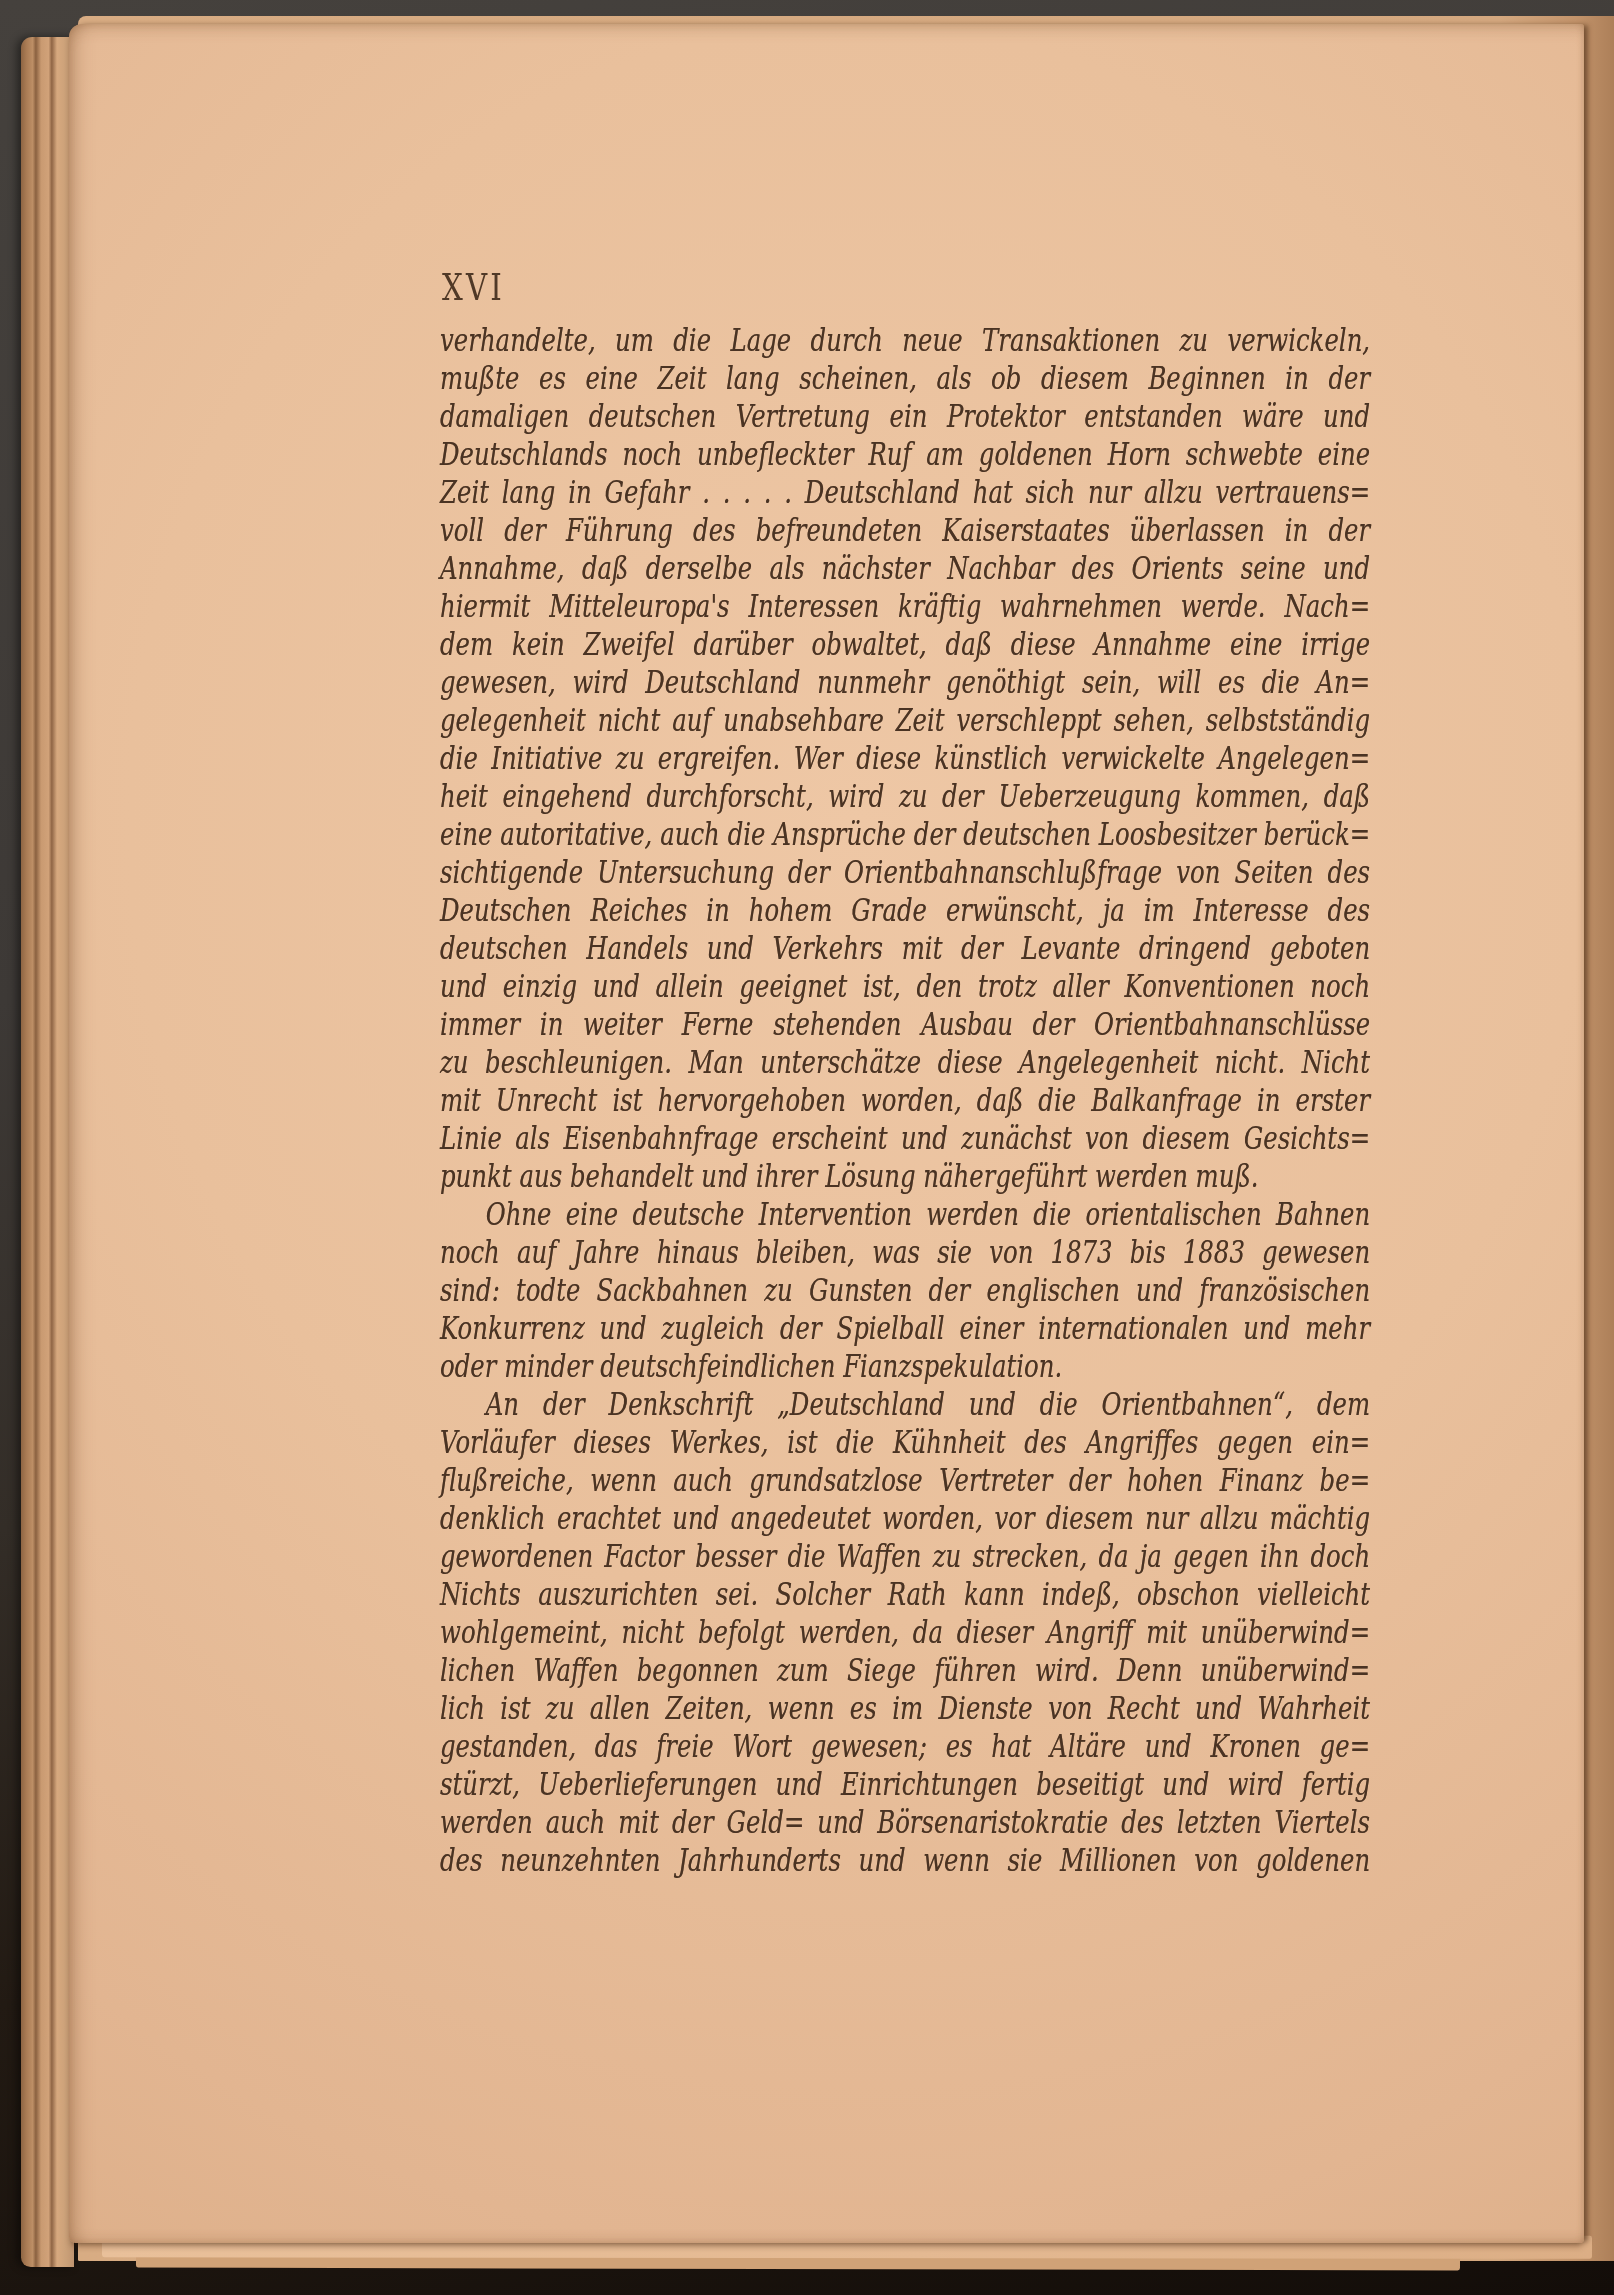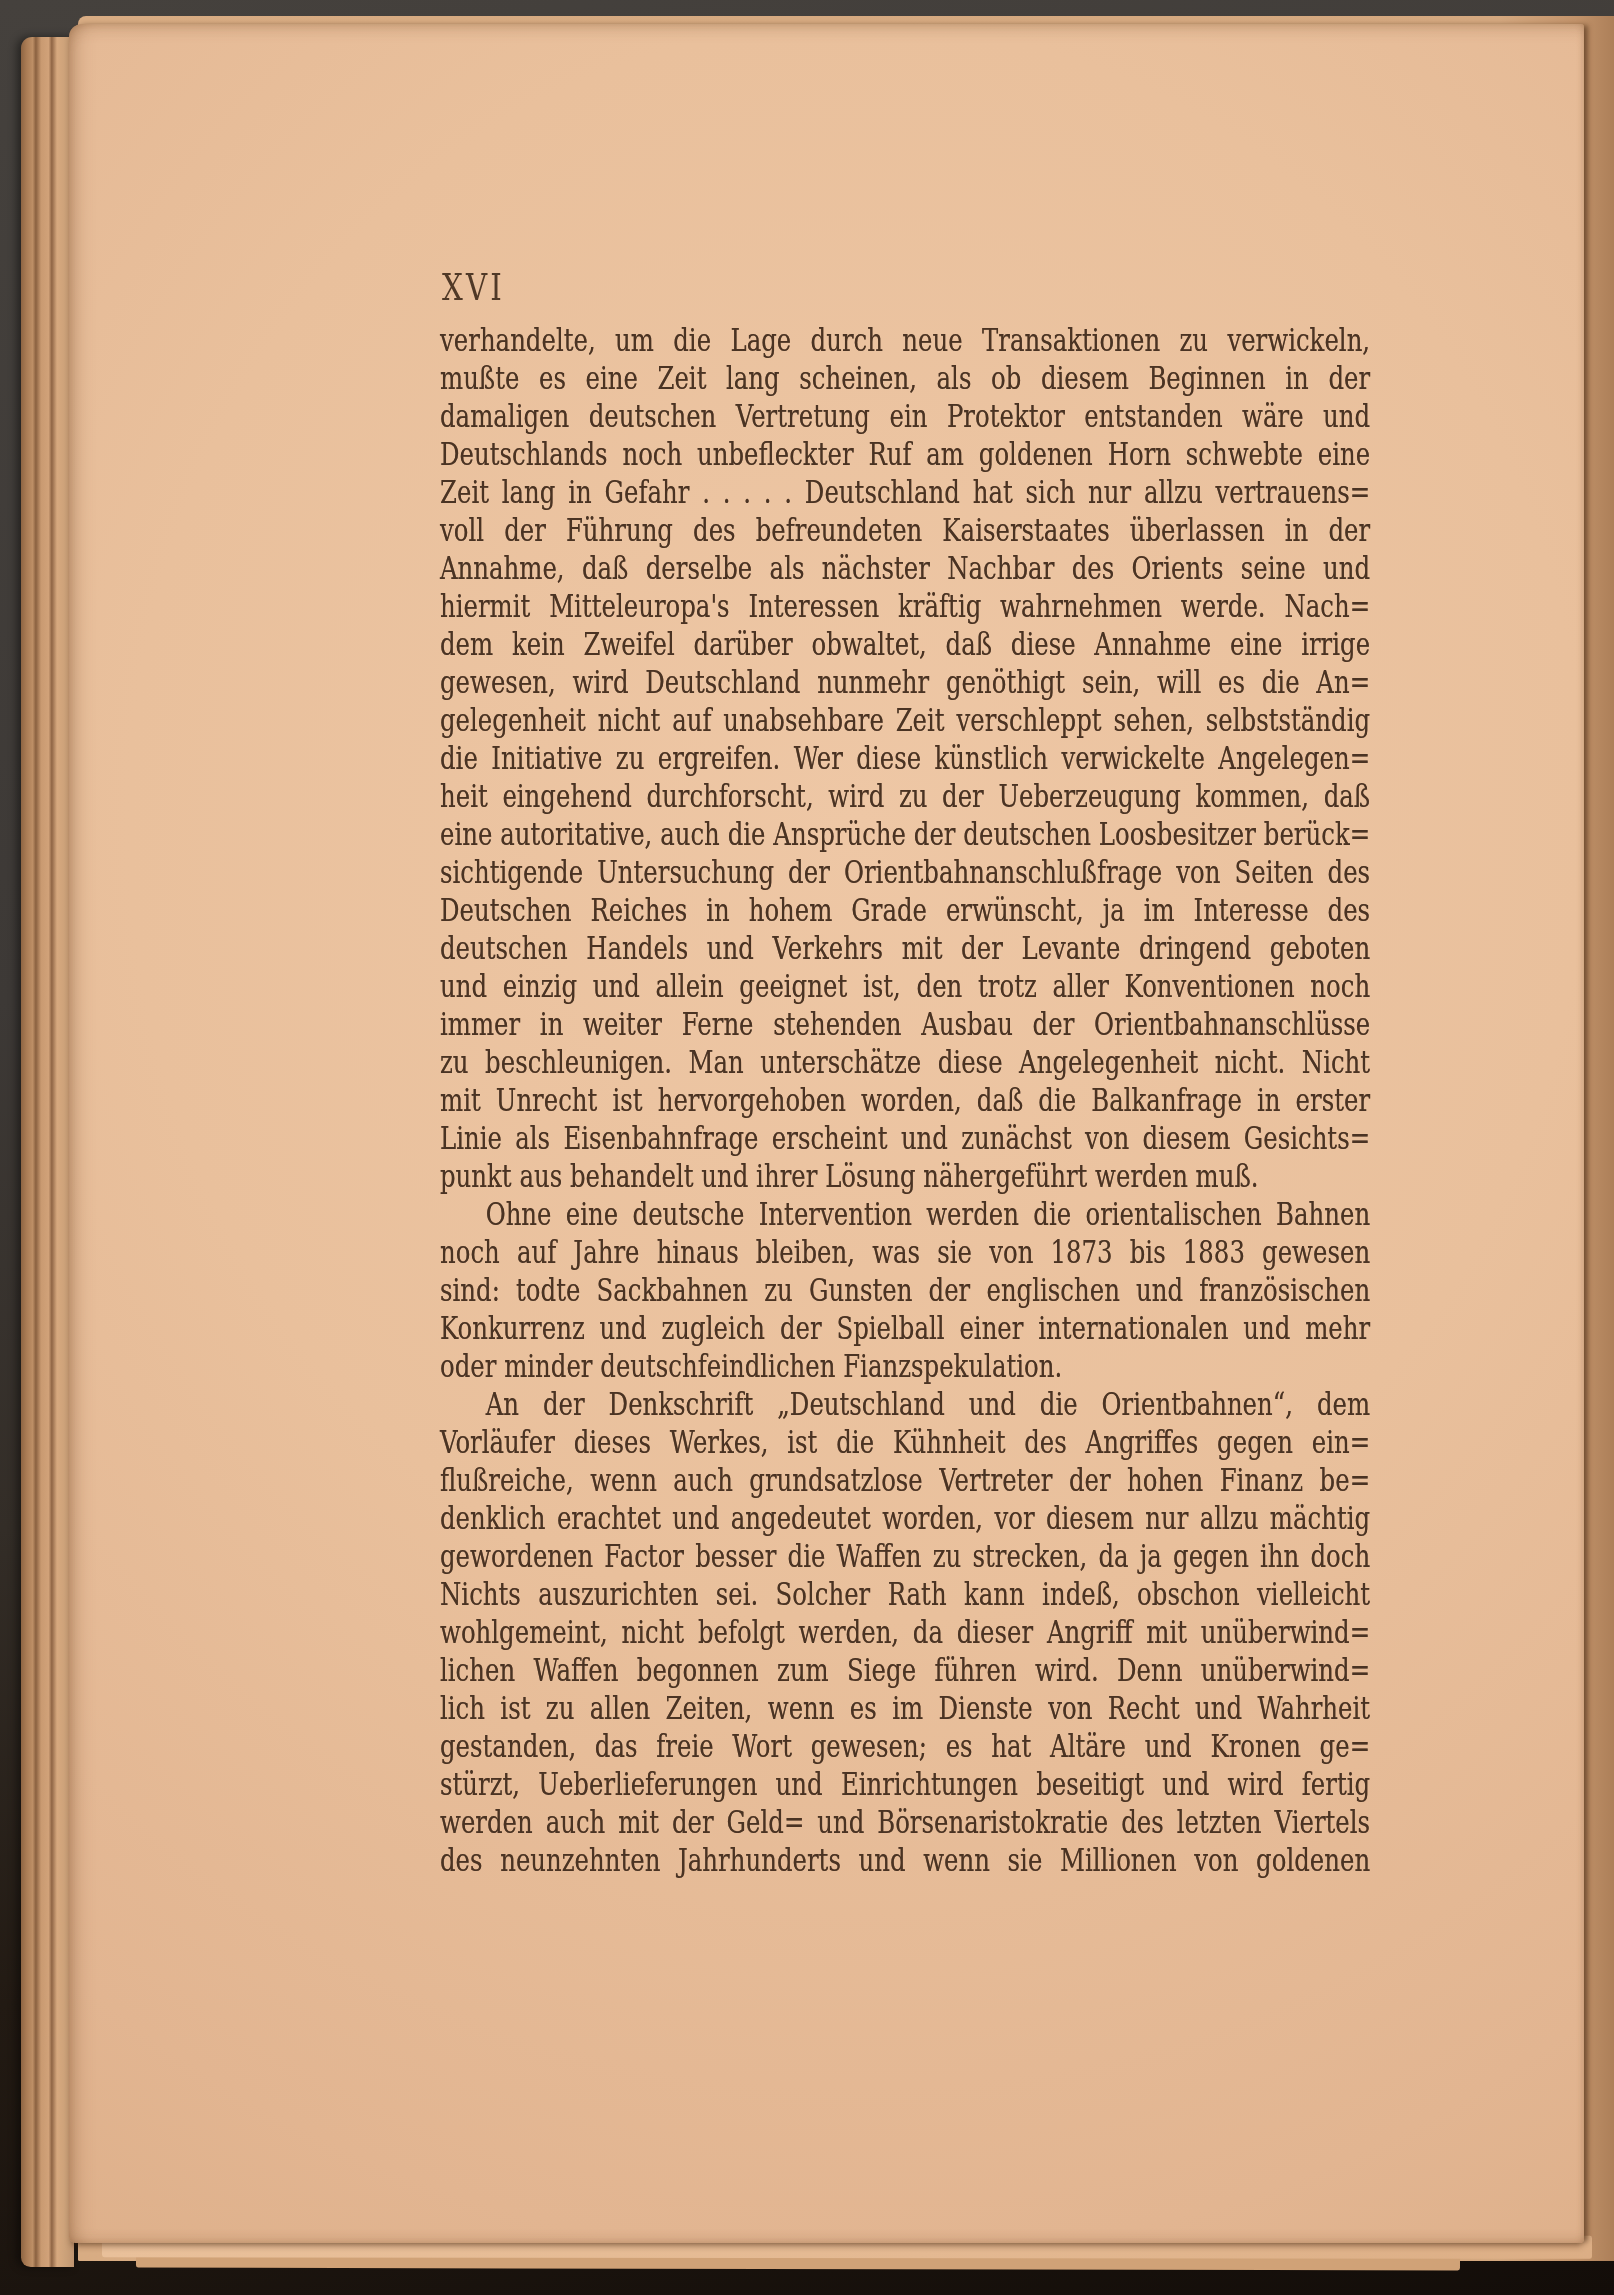--- a/index.html
+++ b/index.html
@@ -59,20 +59,21 @@
   .page-number {
     position: absolute; left: 373px; top: 242px;
     font-size: 37px; letter-spacing: 4px; color: #503927;
     transform: scaleX(0.79); transform-origin: left top;
     white-space: nowrap;
   }
 
   .text-block {
     position: absolute; left: 371px; top: 297px; width: 930px;
     color: #4a3323;
+    font-style: italic;
   }
   .tline {
     width: 1182px;
     transform: scaleX(0.7869); transform-origin: left top;
     font-size: 31px; line-height: 38px;
     text-align: justify; text-align-last: justify;
     white-space: normal;
     text-shadow: 0 0 0.4px rgba(74,51,35,0.55);
   }
   .tline.parend { text-align-last: left; }

